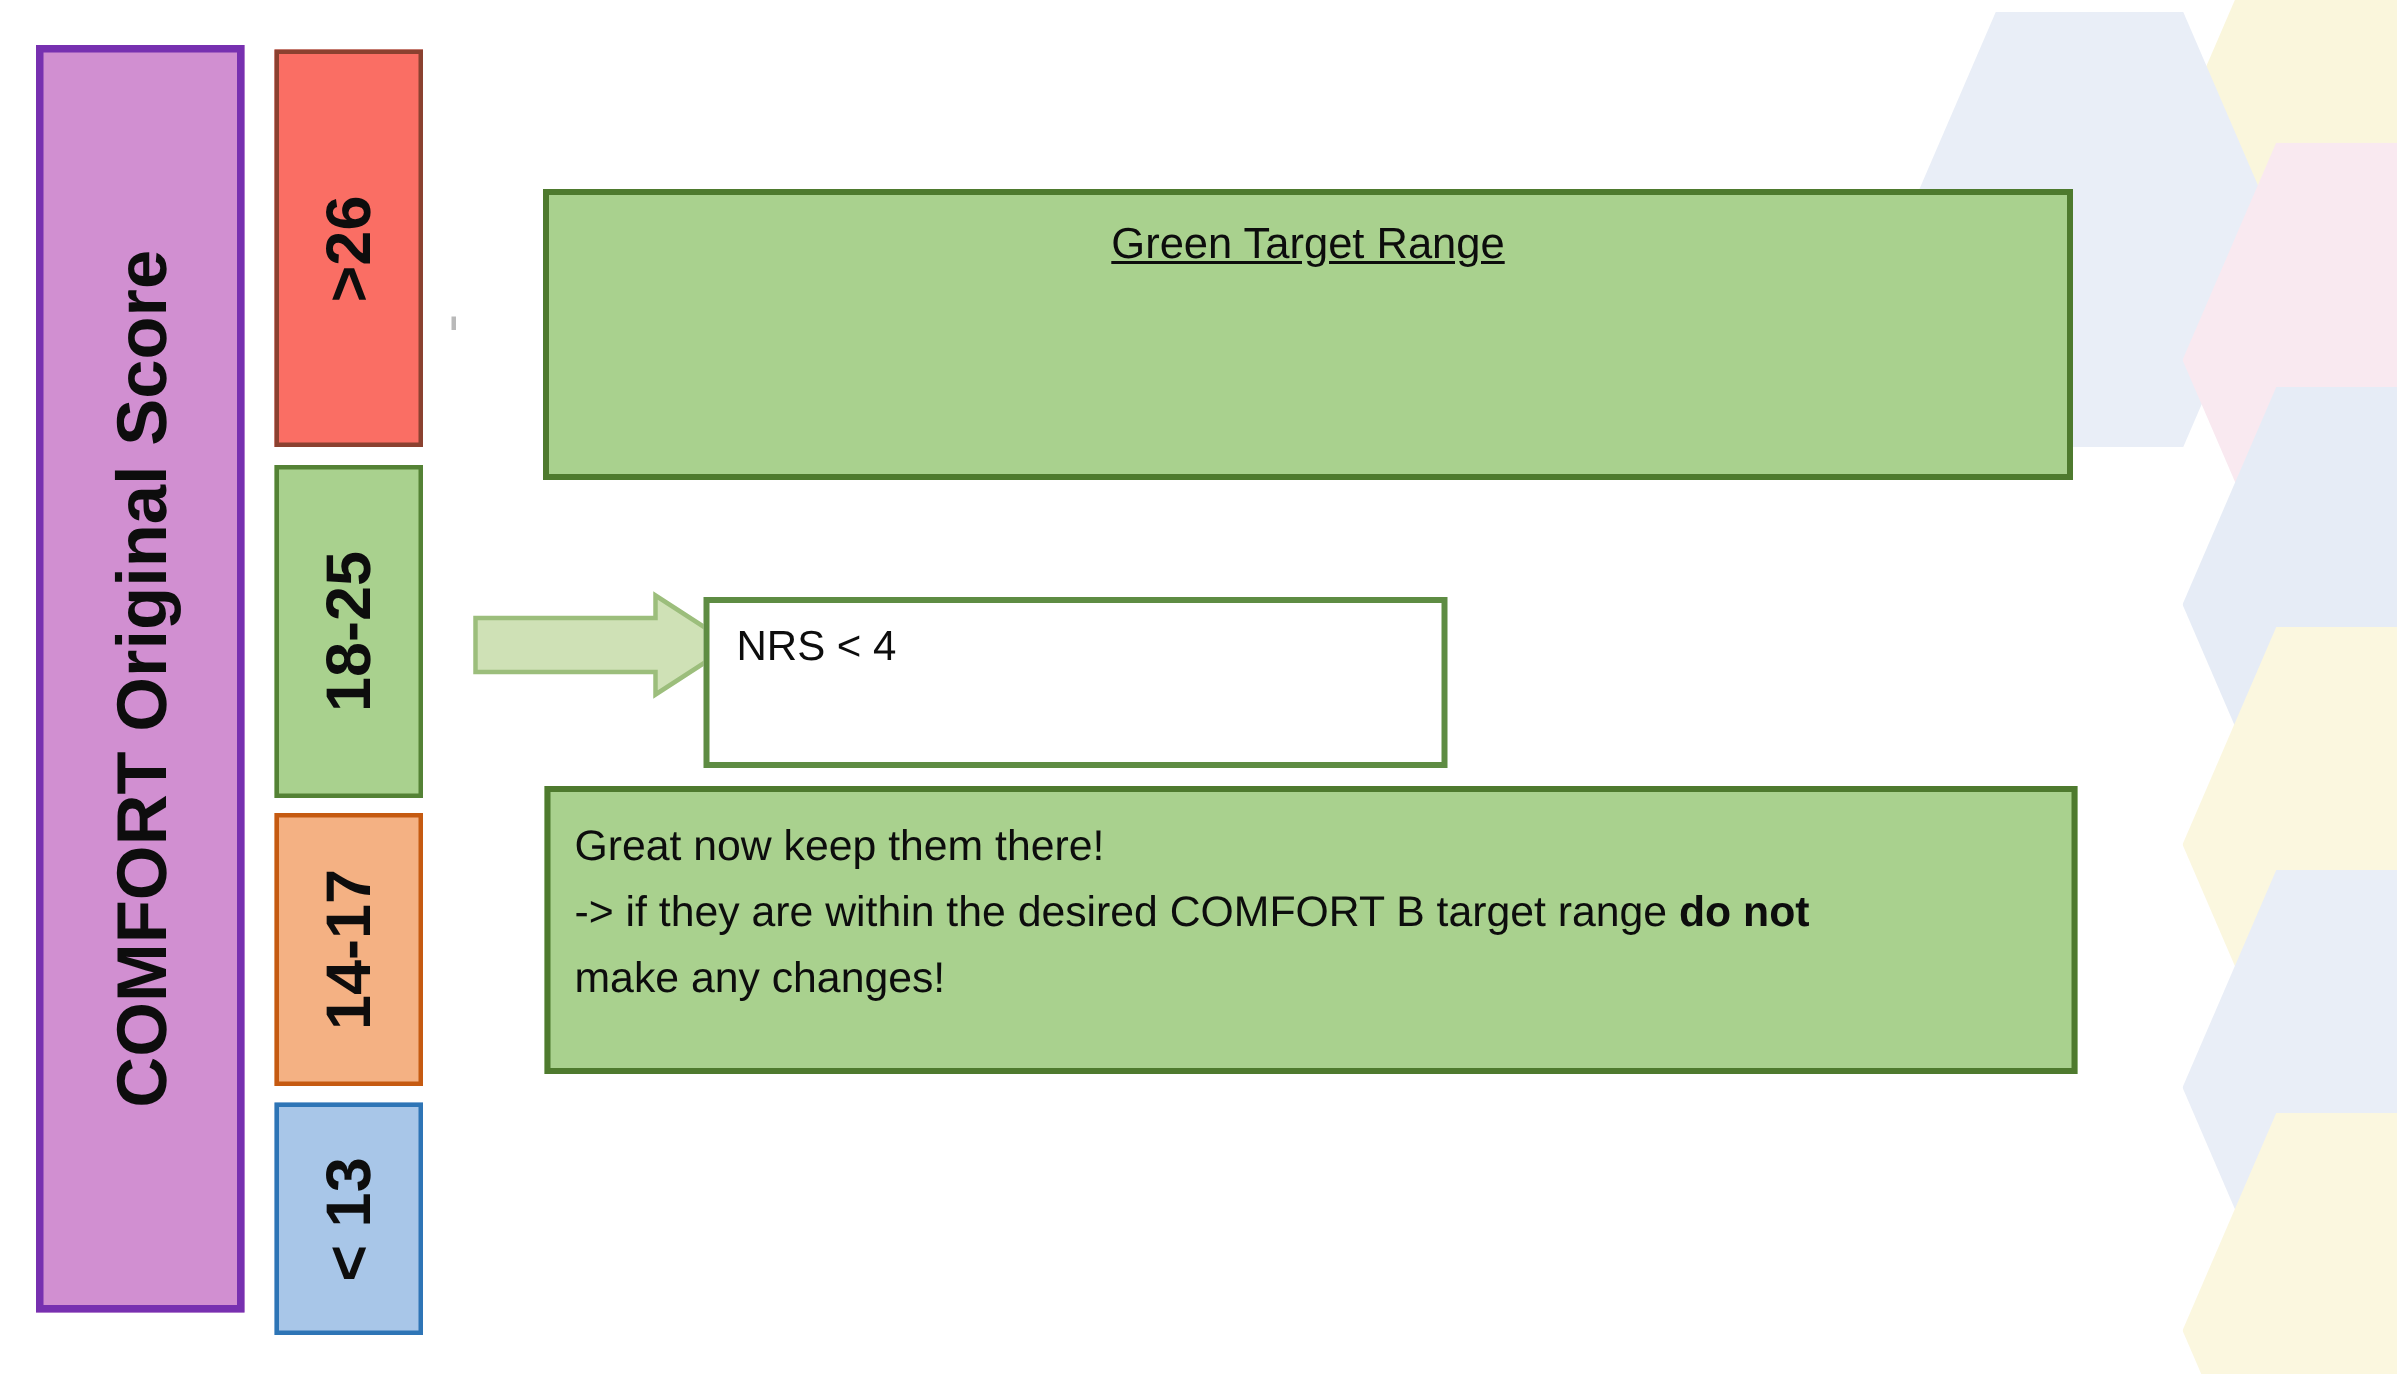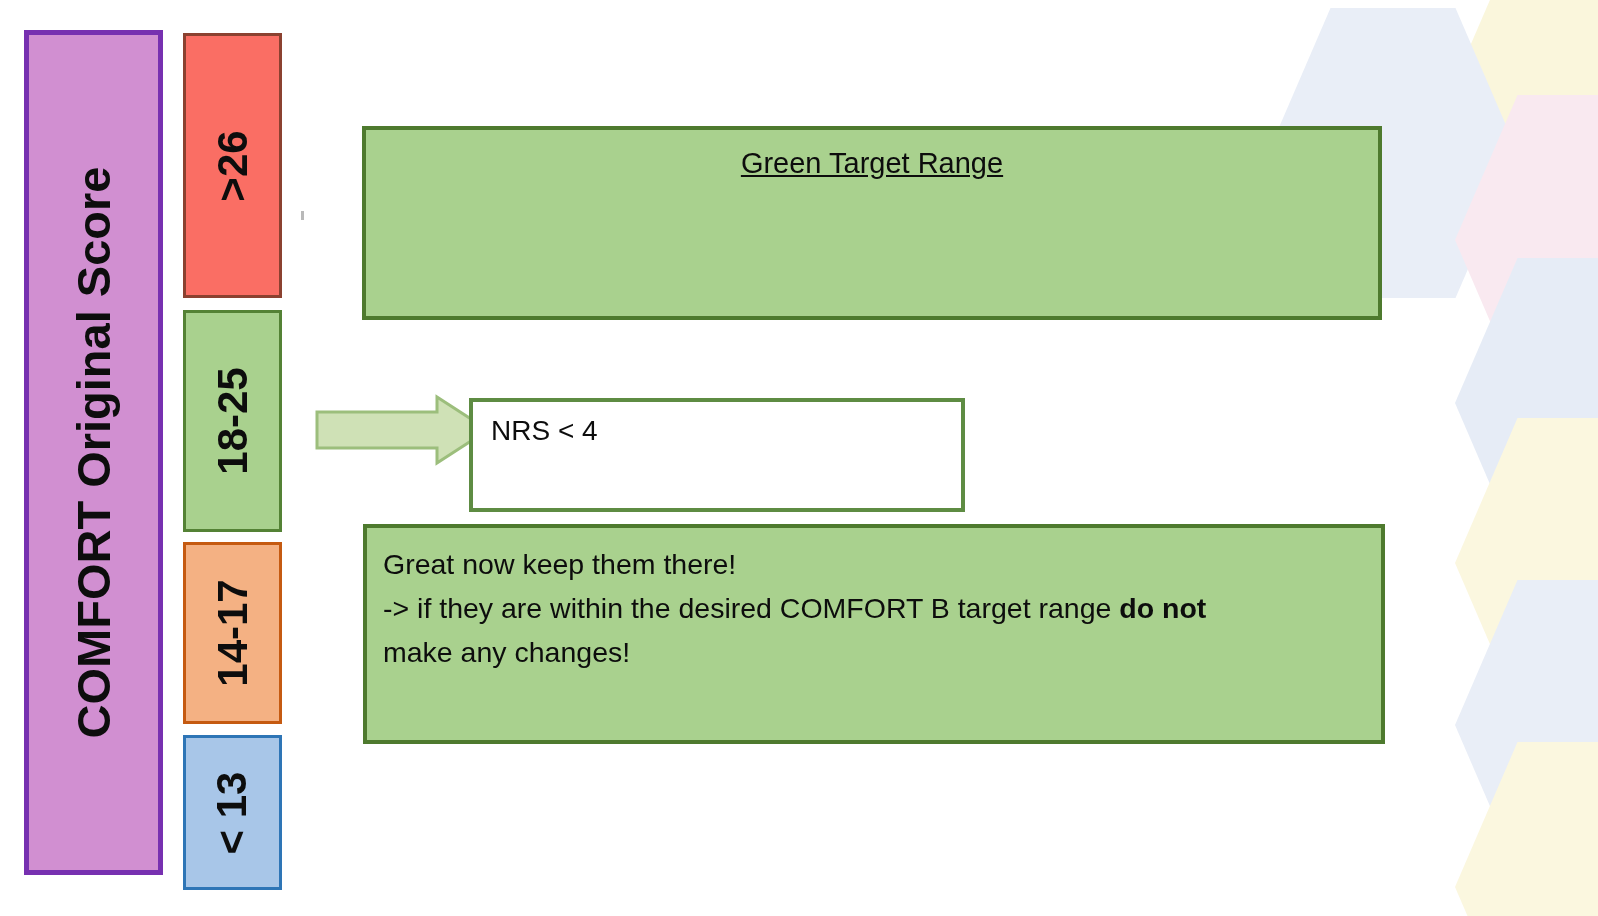--- a/index.html
+++ b/index.html
@@ -123,21 +123,21 @@
   #nrs-box .nrs-line2 {
     font-size: 28px;
     font-weight: bold;
     line-height: 1.5;
   }
 
   #keep-there-box {
     left: 363px;
     top: 524px;
     width: 1022px;
-    height: 220px;
+    height: 192px;
     padding: 14px 0 0 16px;
   }
   #keep-there-box .kt-line {
     font-size: 28.5px;
     line-height: 1.55;
   }
   #keep-there-box .kt-emph {
     font-weight: bold;
   }
 

